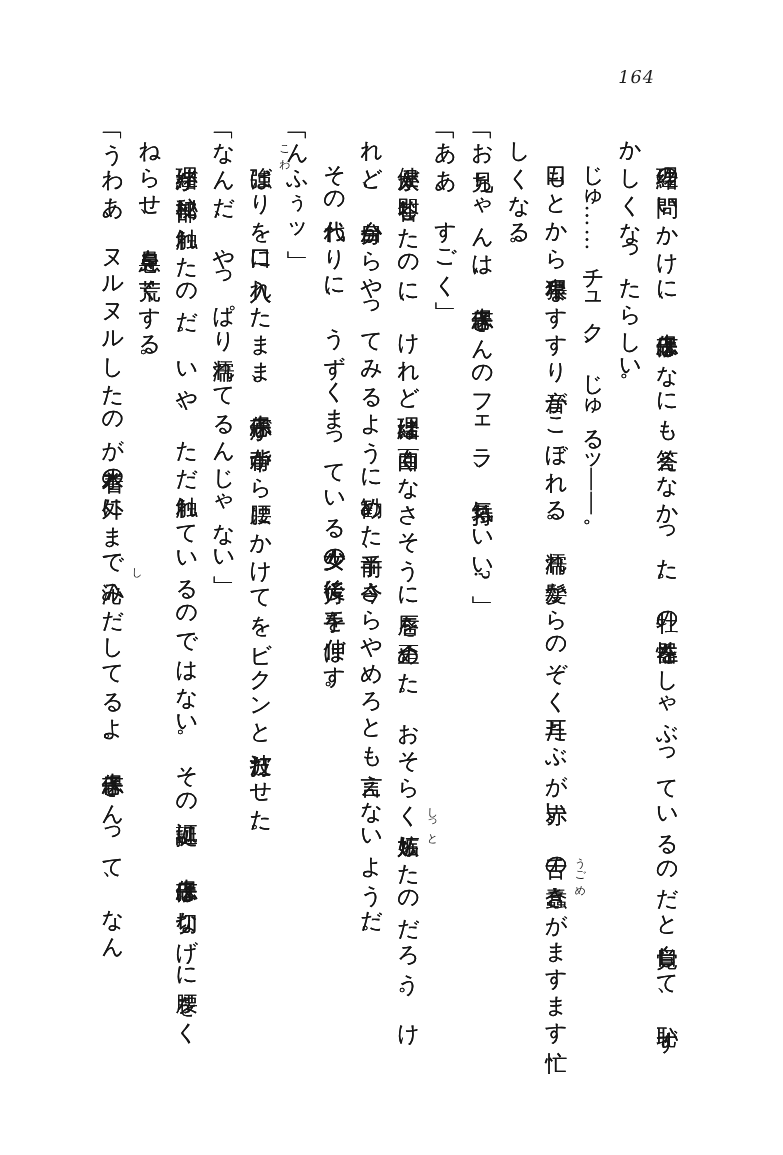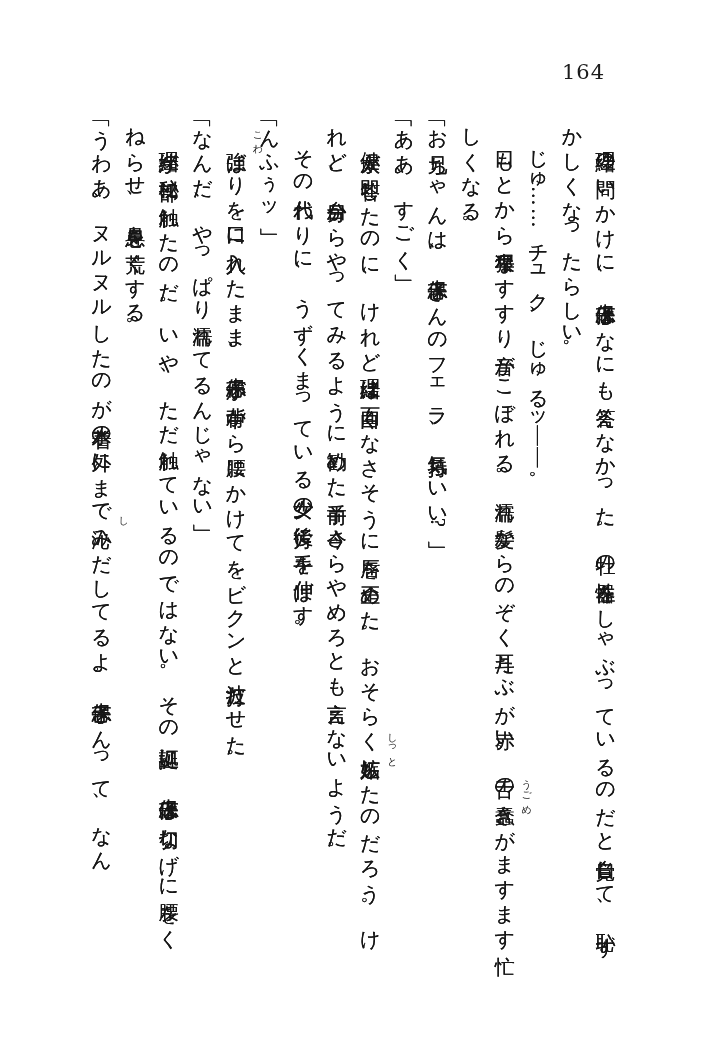--- a/index.html
+++ b/index.html
@@ -11,21 +11,22 @@
     width: 712px;
     height: 1050px;
     background: #ffffff;
     overflow: hidden;
   }
   .page-number {
     position: absolute;
     top: 60px;
     left: 562px;
     font-family: "DejaVu Serif", serif;
-    font-size: 21px;
+    font-style: italic;
+    font-size: 16px;
     letter-spacing: 1px;
     color: #1c1c1c;
   }
   .text-block {
     position: absolute;
     top: 114px;
     right: 90px;
     height: 836px;
     writing-mode: vertical-rl;
     -webkit-writing-mode: vertical-rl;

